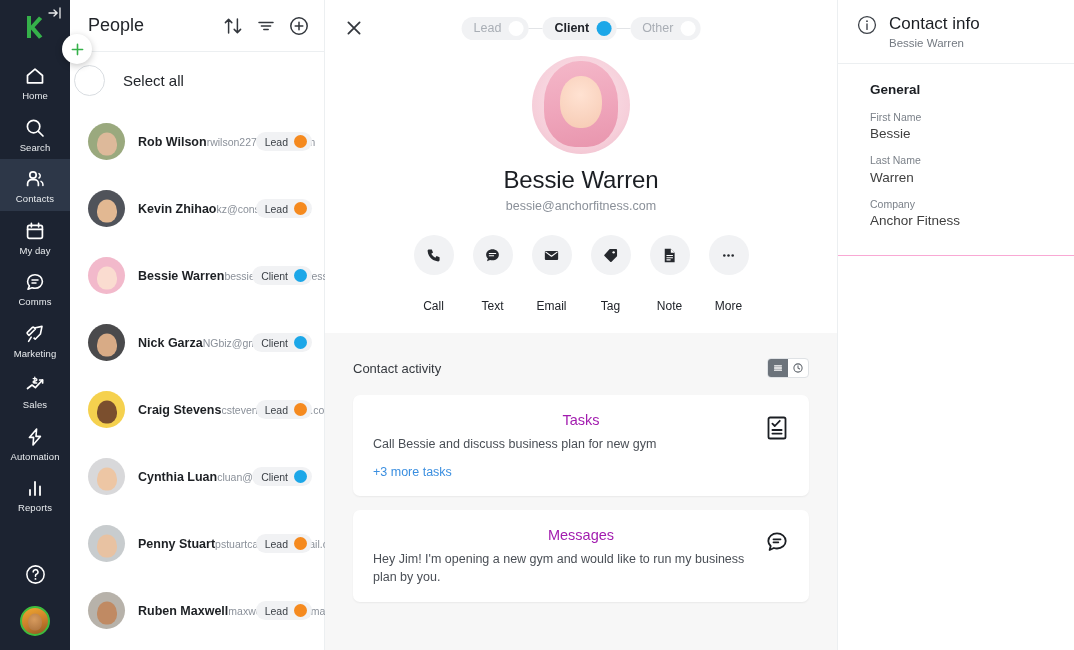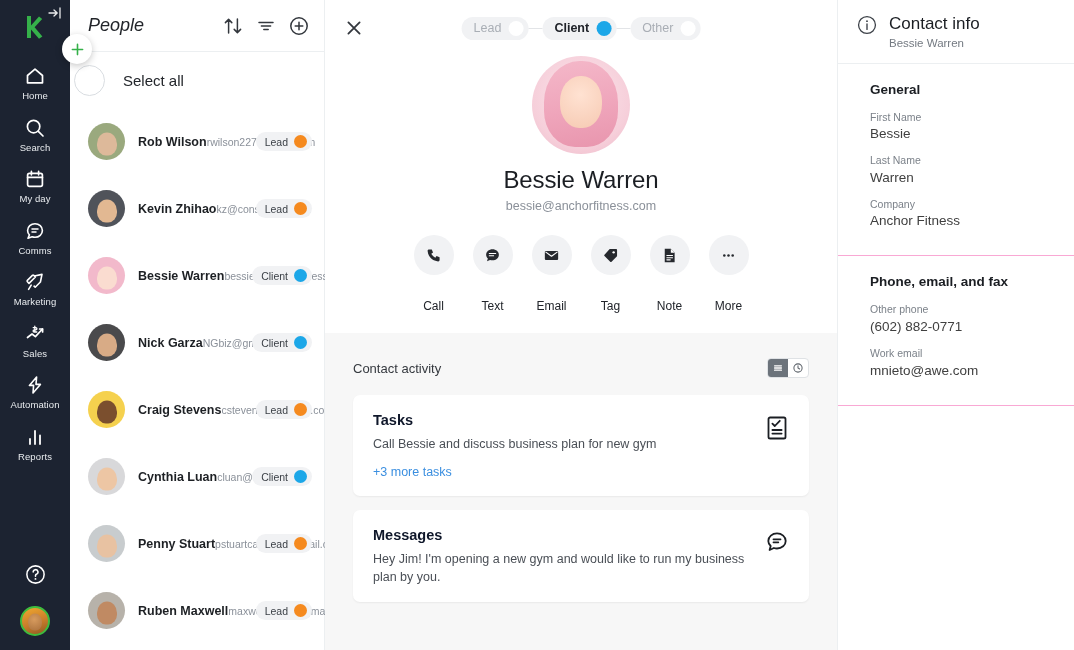--- a/index.html
+++ b/index.html
@@ -54,21 +54,21 @@
 
   
   .people {
     width: 255px; flex: 0 0 255px; height: 650px; background: #fff;
     border-right: 1px solid #eceff1; display: flex; flex-direction: column;
   }
   .people-head {
     height: 52px; display: flex; align-items: center; padding: 0 14px 0 18px;
     border-bottom: 1px solid #eceff1;
   }
-  .people-title { font-size: 18px; color: #22252a; font-weight: 400; flex: 1; font-style: italic; }
+  .people-title { font-size: 18px; color: #22252a; font-weight: 400; flex: 1; }
   .head-ico { width: 22px; height: 22px; margin-left: 11px; cursor: pointer; }
 
   .select-all {
     display: flex; align-items: center; height: 56px; padding: 0 4px; cursor: pointer;
   }
   .chk {
     width: 31px; height: 31px; border: 1px solid #d9dde1; border-radius: 50%;
     background: #fff; flex: 0 0 31px;
   }
   .select-all .txt { margin-left: 18px; font-size: 15px; color: #22252a; }
@@ -161,21 +161,21 @@
   .tg {
     width: 20px; height: 18px; display: flex; align-items: center; justify-content: center;
     cursor: pointer;
   }
   .tg.on { background: #6c737b; }
 
   .card {
     background: #fff; border-radius: 7px; padding: 17px 20px 16px;
     box-shadow: 0 1px 2px rgba(0,0,0,.06); margin-bottom: 14px; position: relative;
   }
-  .card-t { font-size: 14.5px; font-weight: 700; color: #0f172a; }
+  .card-t { font-size: 14.5px; font-weight: 400; color: #a21caf; text-align: center; }
   .card-b { font-size: 12.5px; color: #4a4f56; margin-top: 7px; line-height: 1.45; padding-right: 44px; }
   .card-link { font-size: 12.5px; color: #3b8fe0; margin-top: 12px; display: inline-block; cursor: pointer; }
   .card-ico { position: absolute; right: 20px; top: 20px; width: 24px; height: 26px; }
 
   
   .info { width: 236px; flex: 0 0 236px; height: 458px; background: #fff; }
   .info-head { display: flex; align-items: flex-start; gap: 11px; padding: 14px 16px 14px 18px; border-bottom: 1px solid #eceff1; }
   .info-t { font-size: 17px; color: #1b1e23; line-height: 1.15; }
   .info-s { font-size: 11.5px; color: #747a82; margin-top: 3px; }
   .sect { padding: 18px 18px 14px 32px; border-bottom: 1px solid #f9a8d4; }
@@ -215,20 +215,30 @@
     <div class="nav-item">
       <span class="ico">
         <svg viewBox="0 0 22 22" width="22" height="22">
             <circle cx="9.6" cy="9.6" r="6.2" stroke="#fff" stroke-width="1.7" fill="none"></circle>
             <path d="M14.3 14.3 19 19" stroke="#fff" stroke-width="1.7" stroke-linecap="round"></path>
           </svg>
       </span>
       <span class="lbl">Search</span>
     </div>
 
+    <div class="nav-item active">
+      <span class="ico">
+        <svg viewBox="0 0 22 22" width="22" height="22">
+            <circle cx="9" cy="7" r="3.2" stroke="#fff" stroke-width="1.7" fill="none"></circle>
+            <path d="M3.6 17.5v-1.8a4 4 0 0 1 4-4h2.8a4 4 0 0 1 4 4v1.8" stroke="#fff" stroke-width="1.7" fill="none" stroke-linecap="round"></path>
+            <path d="M15 5.6a2.6 2.6 0 0 1 0 4.4M17 13.4c1.2.6 1.9 1.6 1.9 2.9v1.2" stroke="#fff" stroke-width="1.5" fill="none" stroke-linecap="round"></path>
+          </svg>
+      </span>
+      <span class="lbl">Contacts</span>
+    </div>
 
     <div class="nav-item">
       <span class="ico">
         <svg viewBox="0 0 22 22" width="22" height="22">
             <rect x="3.6" y="5.4" width="14.8" height="13" rx="1.8" stroke="#fff" stroke-width="1.7" fill="none"></rect>
             <path d="M3.6 9.4h14.8M7.4 3.4v3.4M14.6 3.4v3.4" stroke="#fff" stroke-width="1.7" stroke-linecap="round"></path>
           </svg>
       </span>
       <span class="lbl">My day</span>
     </div>
@@ -562,27 +572,16 @@
           </div>
           <div class="fld">
             <div class="fld-l">Last Name</div>
             <div class="fld-v">Warren</div>
           </div>
           <div class="fld">
             <div class="fld-l">Company</div>
             <div class="fld-v">Anchor Fitness</div>
           </div>
         </div>
-        <div class="sect">
-          <div class="sect-t">Phone, email, and fax</div>
-          <div class="fld">
-            <div class="fld-l">Other phone</div>
-            <div class="fld-v">(602) 882-0771</div>
-          </div>
-          <div class="fld">
-            <div class="fld-l">Work email</div>
-            <div class="fld-v">mnieto@awe.com</div>
-          </div>
-        </div>
       </div>
   </div>
 
 </div>
 
 </body></html>

